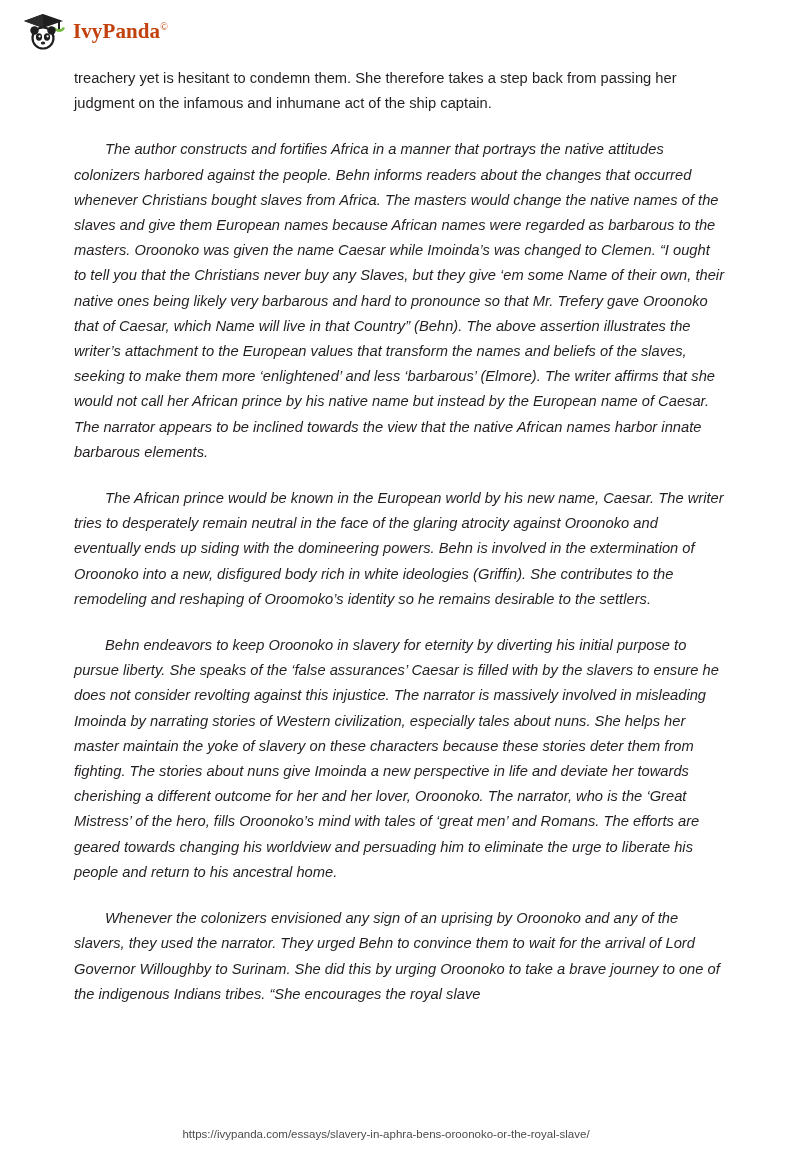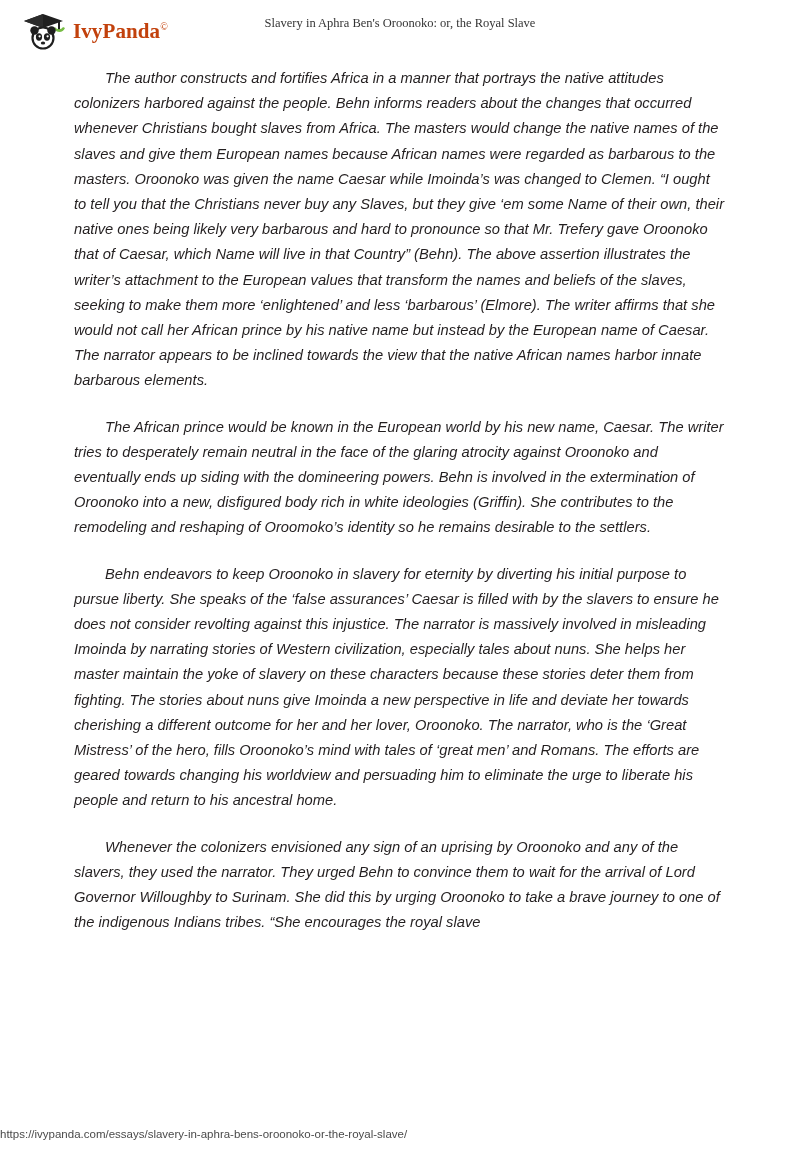--- a/index.html
+++ b/index.html
@@ -88,21 +88,21 @@
     text-indent: 31px;
     font-style: italic;
   }
 
   
   .footer {
     position: absolute;
     left: 0;
     bottom: 18px;
     width: 800px;
-    text-align: left;
+    text-align: center;
     padding-right: 28px;
     box-sizing: border-box;
   }
   .footer a {
     font-size: 11.5px;
     color: #4a4a4a;
     text-decoration: none;
     font-family: "Liberation Sans", sans-serif;
   }
 </style>
@@ -127,24 +127,24 @@
           <circle cx="29.5" cy="18.5" r="4.2" fill="#1f1f1f"></circle>
           <ellipse cx="17" cy="25" rx="3.1" ry="3.7" fill="#1f1f1f"></ellipse>
           <ellipse cx="25" cy="25" rx="3.1" ry="3.7" fill="#1f1f1f"></ellipse>
           <circle cx="17.6" cy="24.3" r="1.1" fill="#ffffff"></circle>
           <circle cx="25.6" cy="24.3" r="1.1" fill="#ffffff"></circle>
           <ellipse cx="21" cy="31" rx="2.2" ry="1.5" fill="#1f1f1f"></ellipse>
         </svg>
       </span>
       <span class="brand-name"><span>IvyPanda</span><sup>©</sup></span>
     </a>
-    <div class="doc-title">Slavery in Aphra Ben's Oroonoko: or, the Royal Slave</div>
   </div>
 
   <div class="content">
+    <p>treachery yet is hesitant to condemn them. She therefore takes a step back from passing her judgment on the infamous and inhumane act of the ship captain.</p>
     <p class="indent">The author constructs and fortifies Africa in a manner that portrays the native attitudes colonizers harbored against the people. Behn informs readers about the changes that occurred whenever Christians bought slaves from Africa. The masters would change the native names of the slaves and give them European names because African names were regarded as barbarous to the masters. Oroonoko was given the name Caesar while Imoinda’s was changed to Clemen. “I ought to tell you that the Christians never buy any Slaves, but they give ‘em some Name of their own, their native ones being likely very barbarous and hard to pronounce so that Mr. Trefery gave Oroonoko that of Caesar, which Name will live in that Country” (Behn). The above assertion illustrates the writer’s attachment to the European values that transform the names and beliefs of the slaves, seeking to make them more ‘enlightened’ and less ‘barbarous’ (Elmore). The writer affirms that she would not call her African prince by his native name but instead by the European name of Caesar. The narrator appears to be inclined towards the view that the native African names harbor innate barbarous elements.</p>
     <p class="indent">The African prince would be known in the European world by his new name, Caesar. The writer tries to desperately remain neutral in the face of the glaring atrocity against Oroonoko and eventually ends up siding with the domineering powers. Behn is involved in the extermination of Oroonoko into a new, disfigured body rich in white ideologies (Griffin). She contributes to the remodeling and reshaping of Oroomoko’s identity so he remains desirable to the settlers.</p>
     <p class="indent">Behn endeavors to keep Oroonoko in slavery for eternity by diverting his initial purpose to pursue liberty. She speaks of the ‘false assurances’ Caesar is filled with by the slavers to ensure he does not consider revolting against this injustice. The narrator is massively involved in misleading Imoinda by narrating stories of Western civilization, especially tales about nuns. She helps her master maintain the yoke of slavery on these characters because these stories deter them from fighting. The stories about nuns give Imoinda a new perspective in life and deviate her towards cherishing a different outcome for her and her lover, Oroonoko. The narrator, who is the ‘Great Mistress’ of the hero, fills Oroonoko’s mind with tales of ‘great men’ and Romans. The efforts are geared towards changing his worldview and persuading him to eliminate the urge to liberate his people and return to his ancestral home.</p>
     <p class="indent">Whenever the colonizers envisioned any sign of an uprising by Oroonoko and any of the slavers, they used the narrator. They urged Behn to convince them to wait for the arrival of Lord Governor Willoughby to Surinam. She did this by urging Oroonoko to take a brave journey to one of the indigenous Indians tribes. “She encourages the royal slave</p>
   </div>
 
   <div class="footer">
     <a href="#">https://ivypanda.com/essays/slavery-in-aphra-bens-oroonoko-or-the-royal-slave/</a>
   </div>
 

